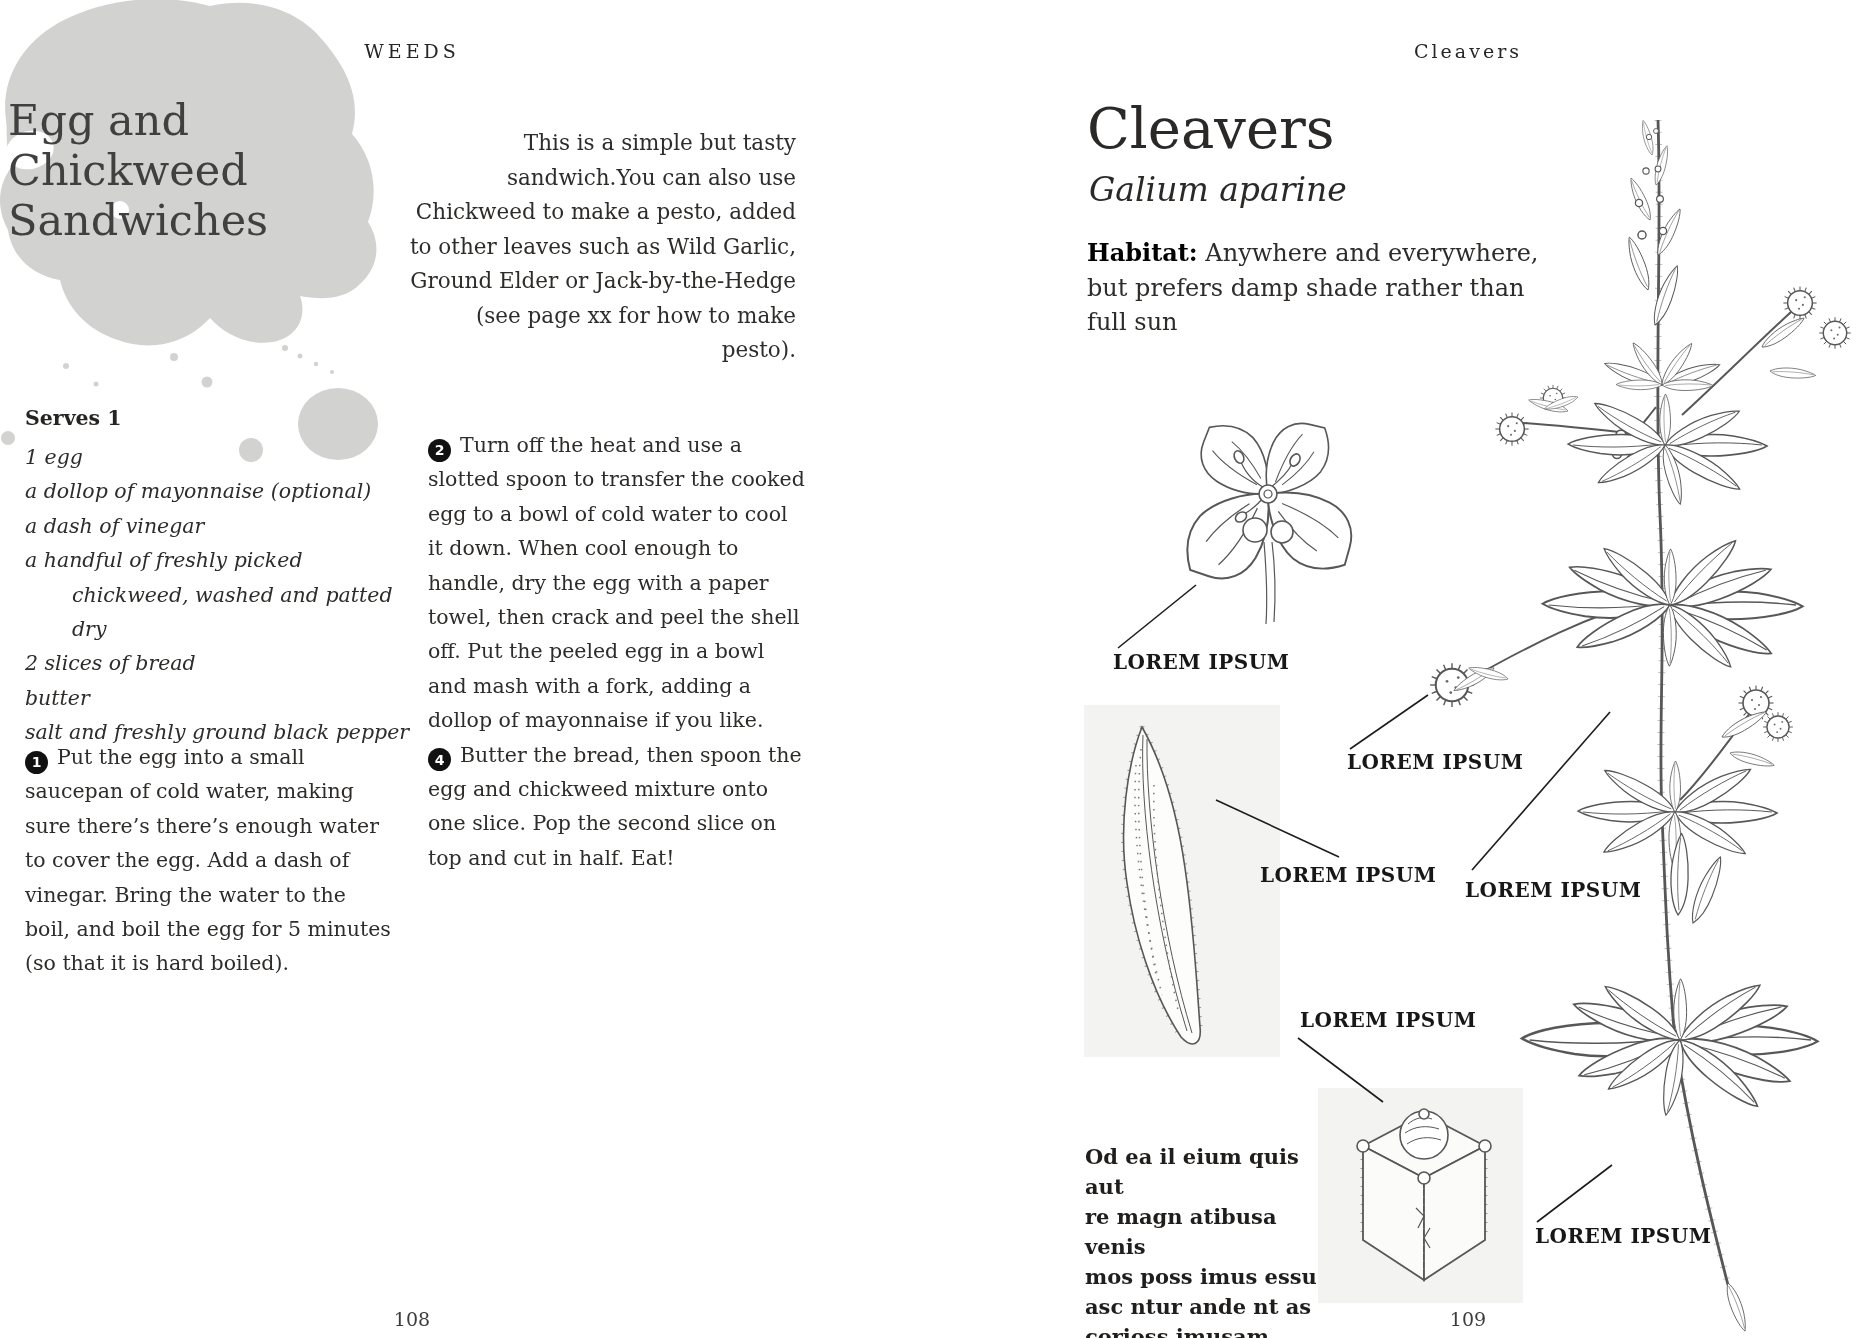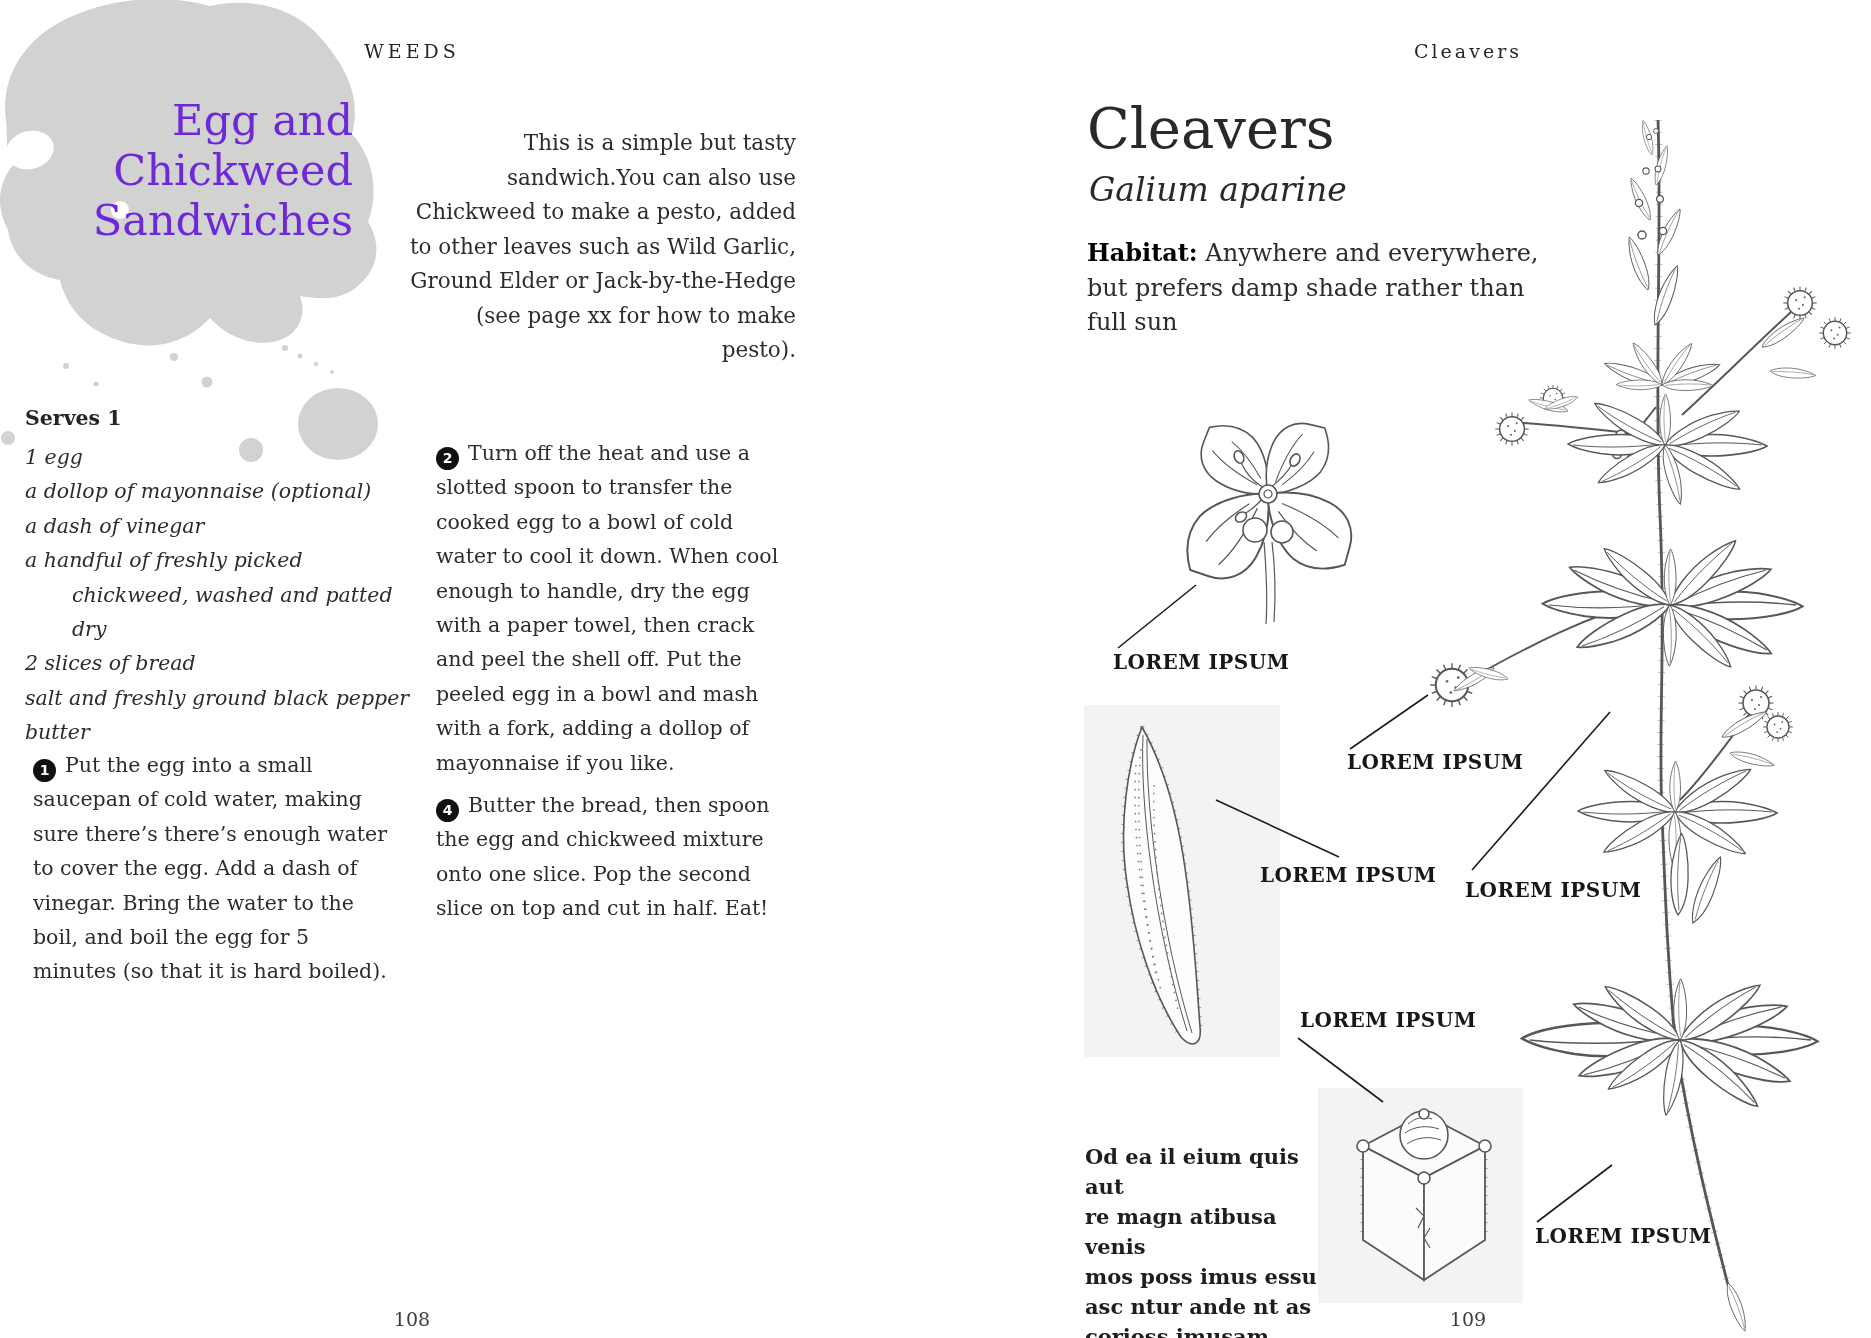--- a/index.html
+++ b/index.html
@@ -3,27 +3,27 @@
 <meta charset="utf-8">
 <style>
   html,body{margin:0;padding:0;background:#e8e8e8;}
   .spread{position:relative;width:1871px;height:1338px;background:#ffffff;overflow:hidden;
           font-family:"DejaVu Serif","Liberation Serif",serif;color:#2e2c2a;}
   .abs{position:absolute;}
   
   .runhead{font-size:19px;letter-spacing:4px;color:#262626;text-align:center;width:320px;}
   .folio{font-size:19px;color:#3c3c3c;text-align:center;width:160px;}
   
-  .title{width:345px;text-align:right;font-size:43px;line-height:1.16;color:#6d28d9;white-space:pre-line;}
+  .title{width:345px;text-align:left;font-size:43px;line-height:1.16;color:#404040;white-space:pre-line;}
   .intro{width:398px;text-align:right;font-size:21.5px;line-height:34.5px;white-space:pre-line;color:#2e2c2a;}
   .serves{font-size:20.5px;font-weight:bold;color:#262422;}
   ul.ing{list-style:none;margin:0;padding:0;width:392px;font-style:italic;}
   ul.ing li{font-size:20.5px;line-height:34.4px;padding-left:47px;text-indent:-47px;}
   .stepcol{width:378px;}
-  p.step{margin:8px;font-size:20.5px;line-height:34.4px;}
+  p.step{margin:0;font-size:20.5px;line-height:34.4px;}
   .stepnum{display:inline-flex;width:23px;height:23px;border-radius:50%;background:#111;color:#fff;
            font-size:14px;font-weight:bold;align-items:center;justify-content:center;margin-right:9px;
            vertical-align:-3px;font-family:"DejaVu Sans",sans-serif;}
   
   .rtitle{font-size:56px;line-height:1.1;color:#2b2927;}
   .latin{font-size:33px;font-style:italic;color:#2b2927;}
   .habitat{width:462px;font-size:24px;line-height:34.5px;color:#2e2c2a;}
   .habitat b{color:#000000;}
   .figlabel{font-size:20px;font-weight:bold;letter-spacing:.5px;color:#171717;white-space:nowrap;}
   .caption{width:235px;font-size:21px;font-weight:bold;line-height:30px;color:#201e1c;white-space:pre-line;}
@@ -82,22 +82,22 @@
 (see page xx for how to make pesto).</div>
 
   <div class="abs serves" style="left:25px;top:406px">Serves 1</div>
 
   <ul class="abs ing" style="left:25px;top:440px">
     <li>1 egg</li>
     <li>a dollop of mayonnaise (optional)</li>
     <li>a dash of vinegar</li>
     <li>a handful of freshly picked chickweed, washed and patted dry</li>
     <li>2 slices of bread</li>
+    <li>butter</li>
     <li>salt and freshly ground black pepper</li>
-    <li>butter</li>
   </ul>
 
   <div class="abs stepcol" style="left:25px;top:740px;width:372px">
     <p class="step">
       <span class="stepnum">1</span><span>Put the egg into a small saucepan of cold water, making sure there’s there’s enough water to cover the egg. Add a dash of vinegar. Bring the water to the boil, and boil the egg for 5 minutes (so that it is hard boiled).</span>
     </p>
   </div>
 
   <div class="abs stepcol" style="left:428px;top:428px">
     <p class="step">

